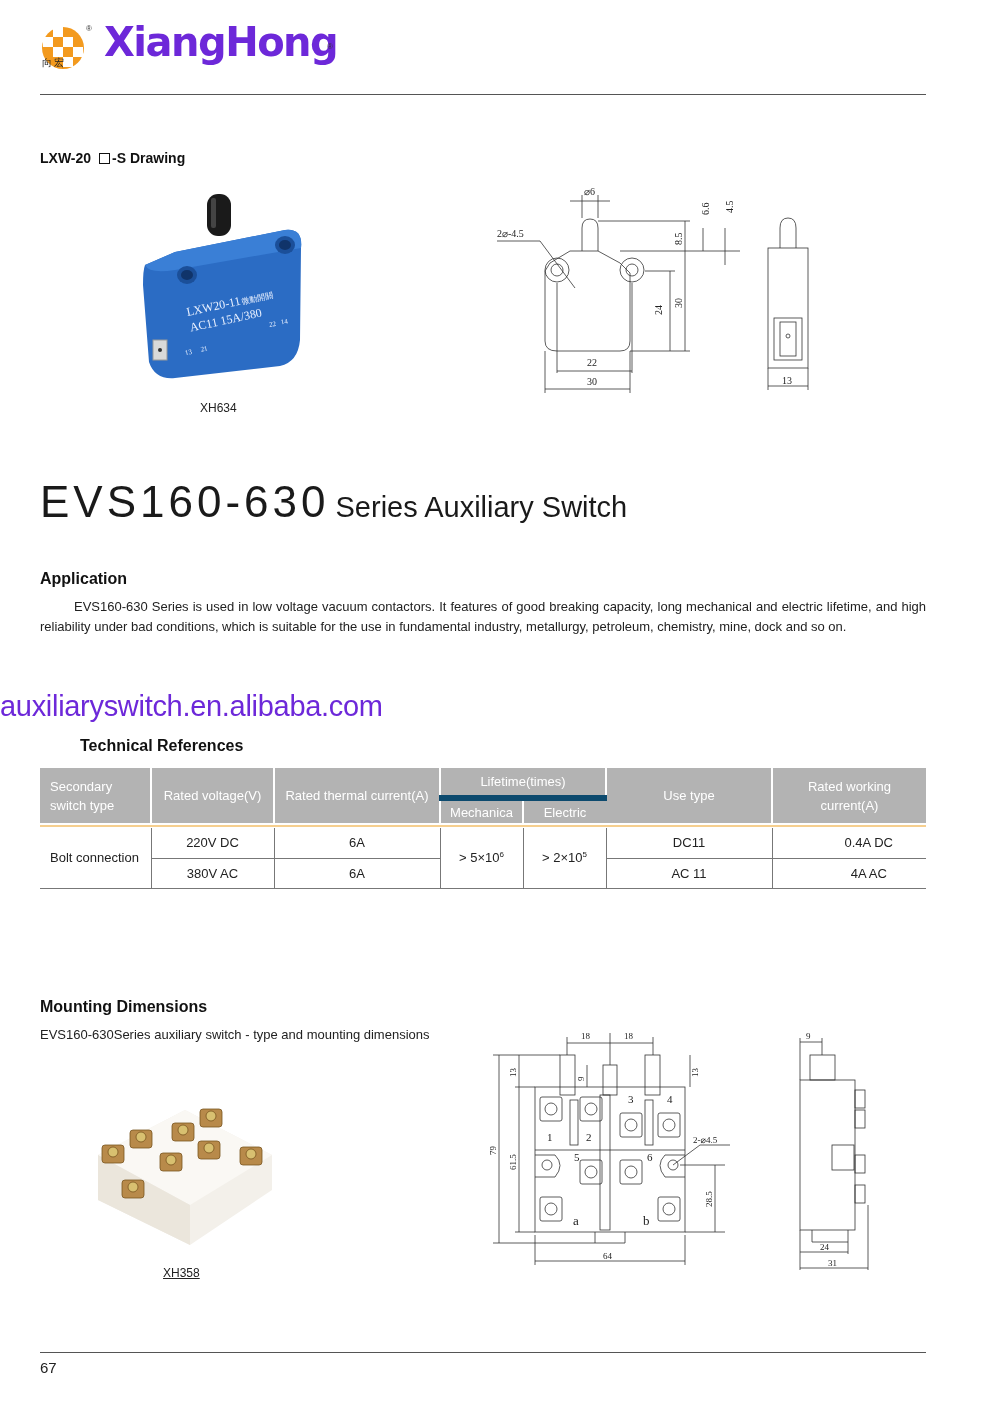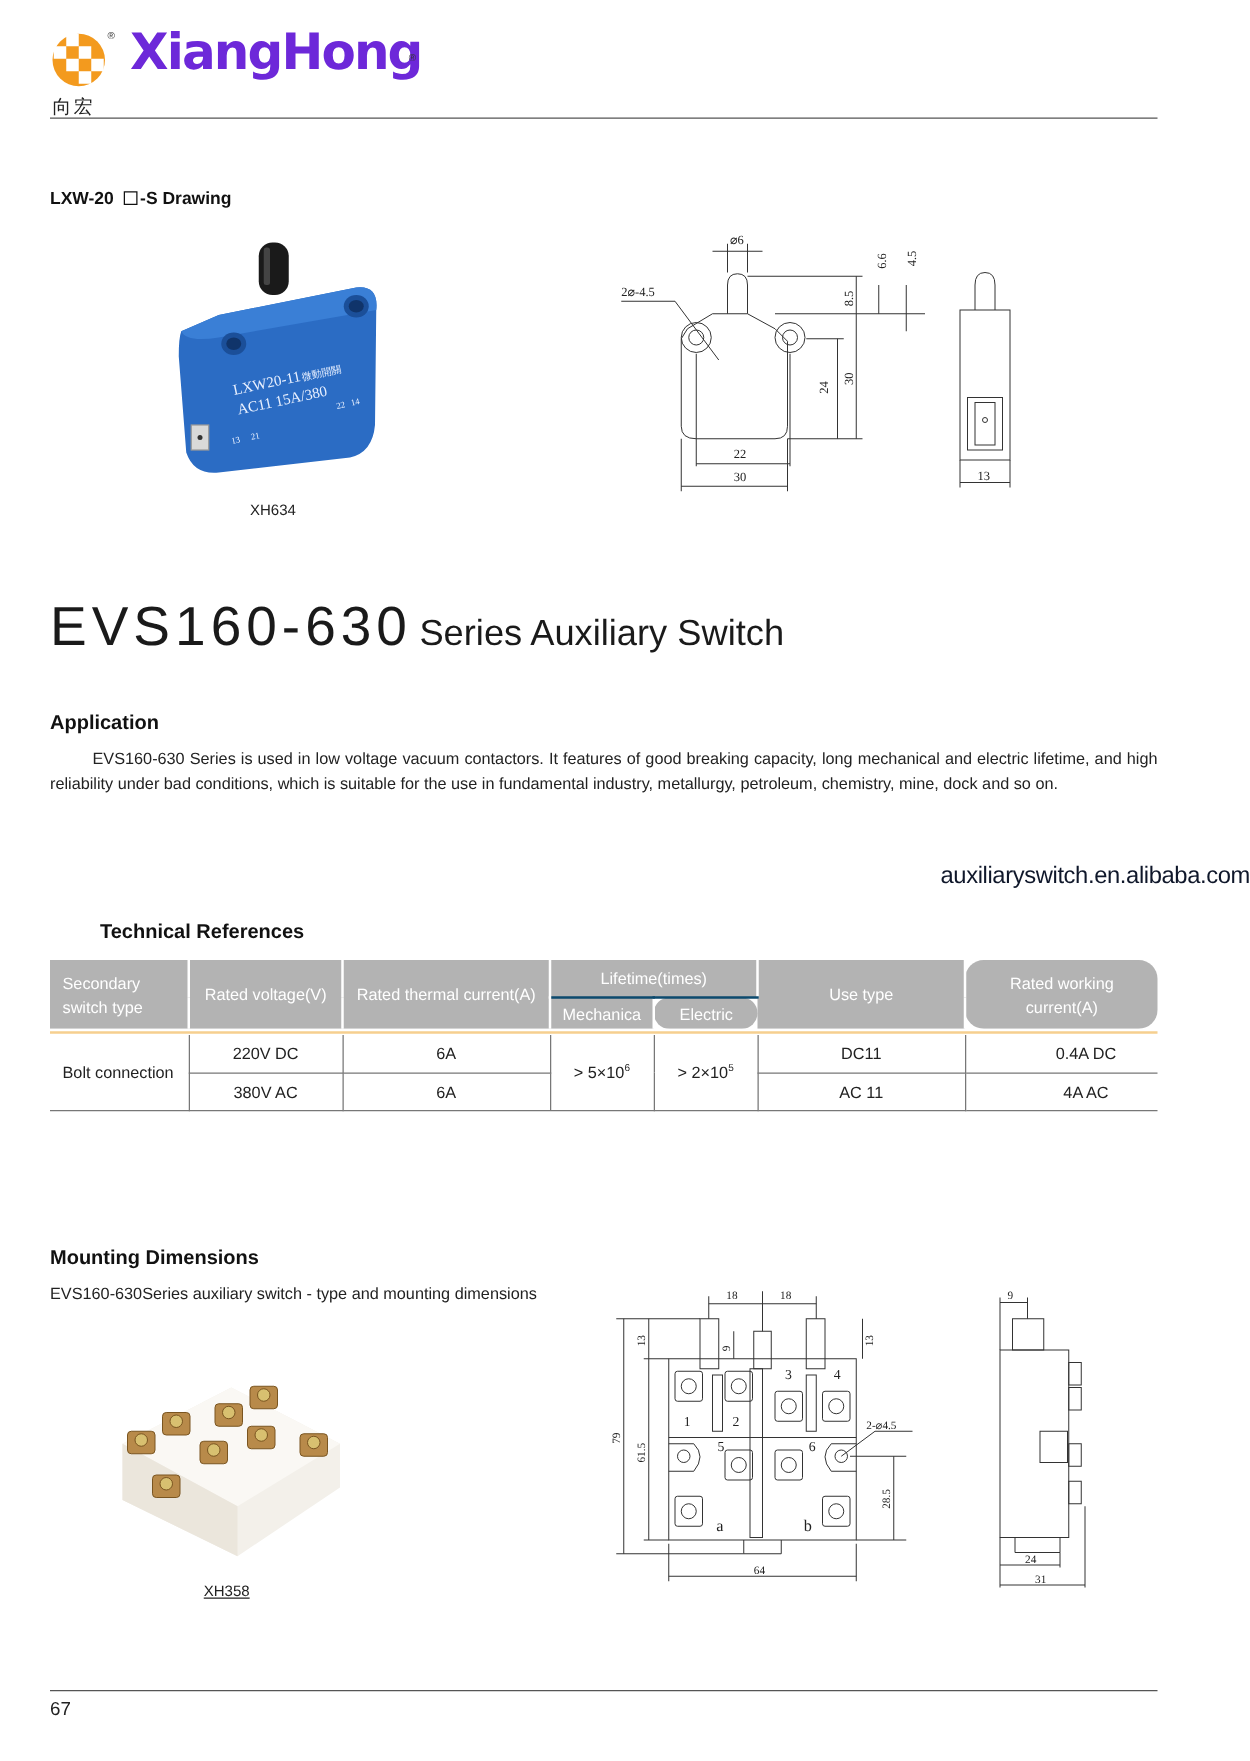--- a/index.html
+++ b/index.html
@@ -2,48 +2,48 @@
 <html><head>
 <meta charset="utf-8">
 <style>
   * { box-sizing: border-box; margin: 0; padding: 0; }
   html, body { width: 1000px; height: 1409px; background: #ffffff; }
   body { position: relative; font-family: "Liberation Sans", sans-serif; color: #1a1a1a; overflow: hidden; }
   .abs { position: absolute; }
 
   
   .logo-mark { left: 40px; top: 25px; width: 46px; height: 46px; }
-  .logo-cn { left: 42px; top: 76px; font-size: 15px; letter-spacing: 2px; color: #222; font-family: "DejaVu Sans", sans-serif; }
+  .logo-cn { left: 42px; top: 56px; font-size: 10px; letter-spacing: 2px; color: #222; font-family: "DejaVu Sans", sans-serif; }
   .logo-reg1 { left: 86px; top: 24px; font-size: 8px; color: #333; }
   .brand { left: 104px; top: 22px; font-family: "DejaVu Sans", sans-serif; font-weight: bold; font-size: 40px; letter-spacing: -1.5px; color: #6d28d9; line-height: 1; }
   .brand-reg { left: 327px; top: 42px; font-size: 8px; color: #333; }
   .header-rule { left: 40px; top: 94px; width: 886px; height: 1px; background: #555; }
 
   .sec-title-sm { font-weight: bold; font-size: 14px; color: #111; }
   .box-glyph { display: inline-block; width: 11px; height: 11px; border: 1.5px solid #111; vertical-align: -1px; margin: 0 2px 0 8px; }
 
   .caption { font-size: 12px; color: #222; }
 
   .big-title { left: 40px; top: 480px; white-space: nowrap; color: #1a1a1a; line-height: 1; }
   .big-title .model { font-size: 44px; letter-spacing: 4px; font-weight: normal; }
   .big-title .rest { font-size: 29px; margin-left: 6px; }
 
   .h2 { font-weight: bold; font-size: 16px; color: #111; }
   .para { left: 40px; top: 597px; width: 886px; font-size: 13px; line-height: 19.5px; text-align: justify; color: #222; }
   .para .indent { display: inline-block; width: 34px; }
 
-  .watermark { left: 0; width: 1000px; top: 690px; text-align: right; font-size: 19px; color: #0f172a; letter-spacing: -0.3px; }
+  .watermark { left: 0; width: 1000px; top: 690px; text-align: left; font-size: 29px; color: #6d28d9; letter-spacing: -0.3px; }
 
   
   table.spec { position: absolute; left: 40px; top: 768px; width: 886px; border-collapse: collapse; font-size: 13px; }
   table.spec th { background: #b3b3b3; color: #ffffff; font-weight: normal; border-right: 2px solid #ffffff; text-align: center; padding: 0 6px; line-height: 19px; }
-  table.spec th:last-child { border-right: none; border-radius: 15px; }
+  table.spec th:last-child { border-right: none; }
   table.spec th.left { text-align: left; padding-left: 10px; }
   table.spec thead tr.r1 th { height: 30px; }
-  table.spec thead tr.r1 th.sub-top { border-bottom: 2px solid #0c4a6e; }
+  table.spec thead tr.r1 th.sub-top { border-bottom: 6px solid #0c4a6e; }
   table.spec thead tr.r2 th { height: 25px; }
   table.spec tbody td { text-align: center; color: #222; height: 30px; border-right: 1px solid #777; border-bottom: 1px solid #777; }
   table.spec tbody td:last-child { border-right: none; padding-left: 39px; }
   table.spec tbody td.left { text-align: left; padding-left: 10px; }
   table.spec tr.sep td { height: 5px; border: none; padding: 0; background: #fff; }
   table.spec tr.sep td .line { height: 2px; background: #f6cf8f; margin-top: 1px; }
   sup { font-size: 8px; vertical-align: 5px; }
 
   .footer-rule { left: 40px; top: 1352px; width: 886px; height: 1px; background: #555; }
   .page-num { left: 40px; top: 1359px; font-size: 15px; color: #222; }

